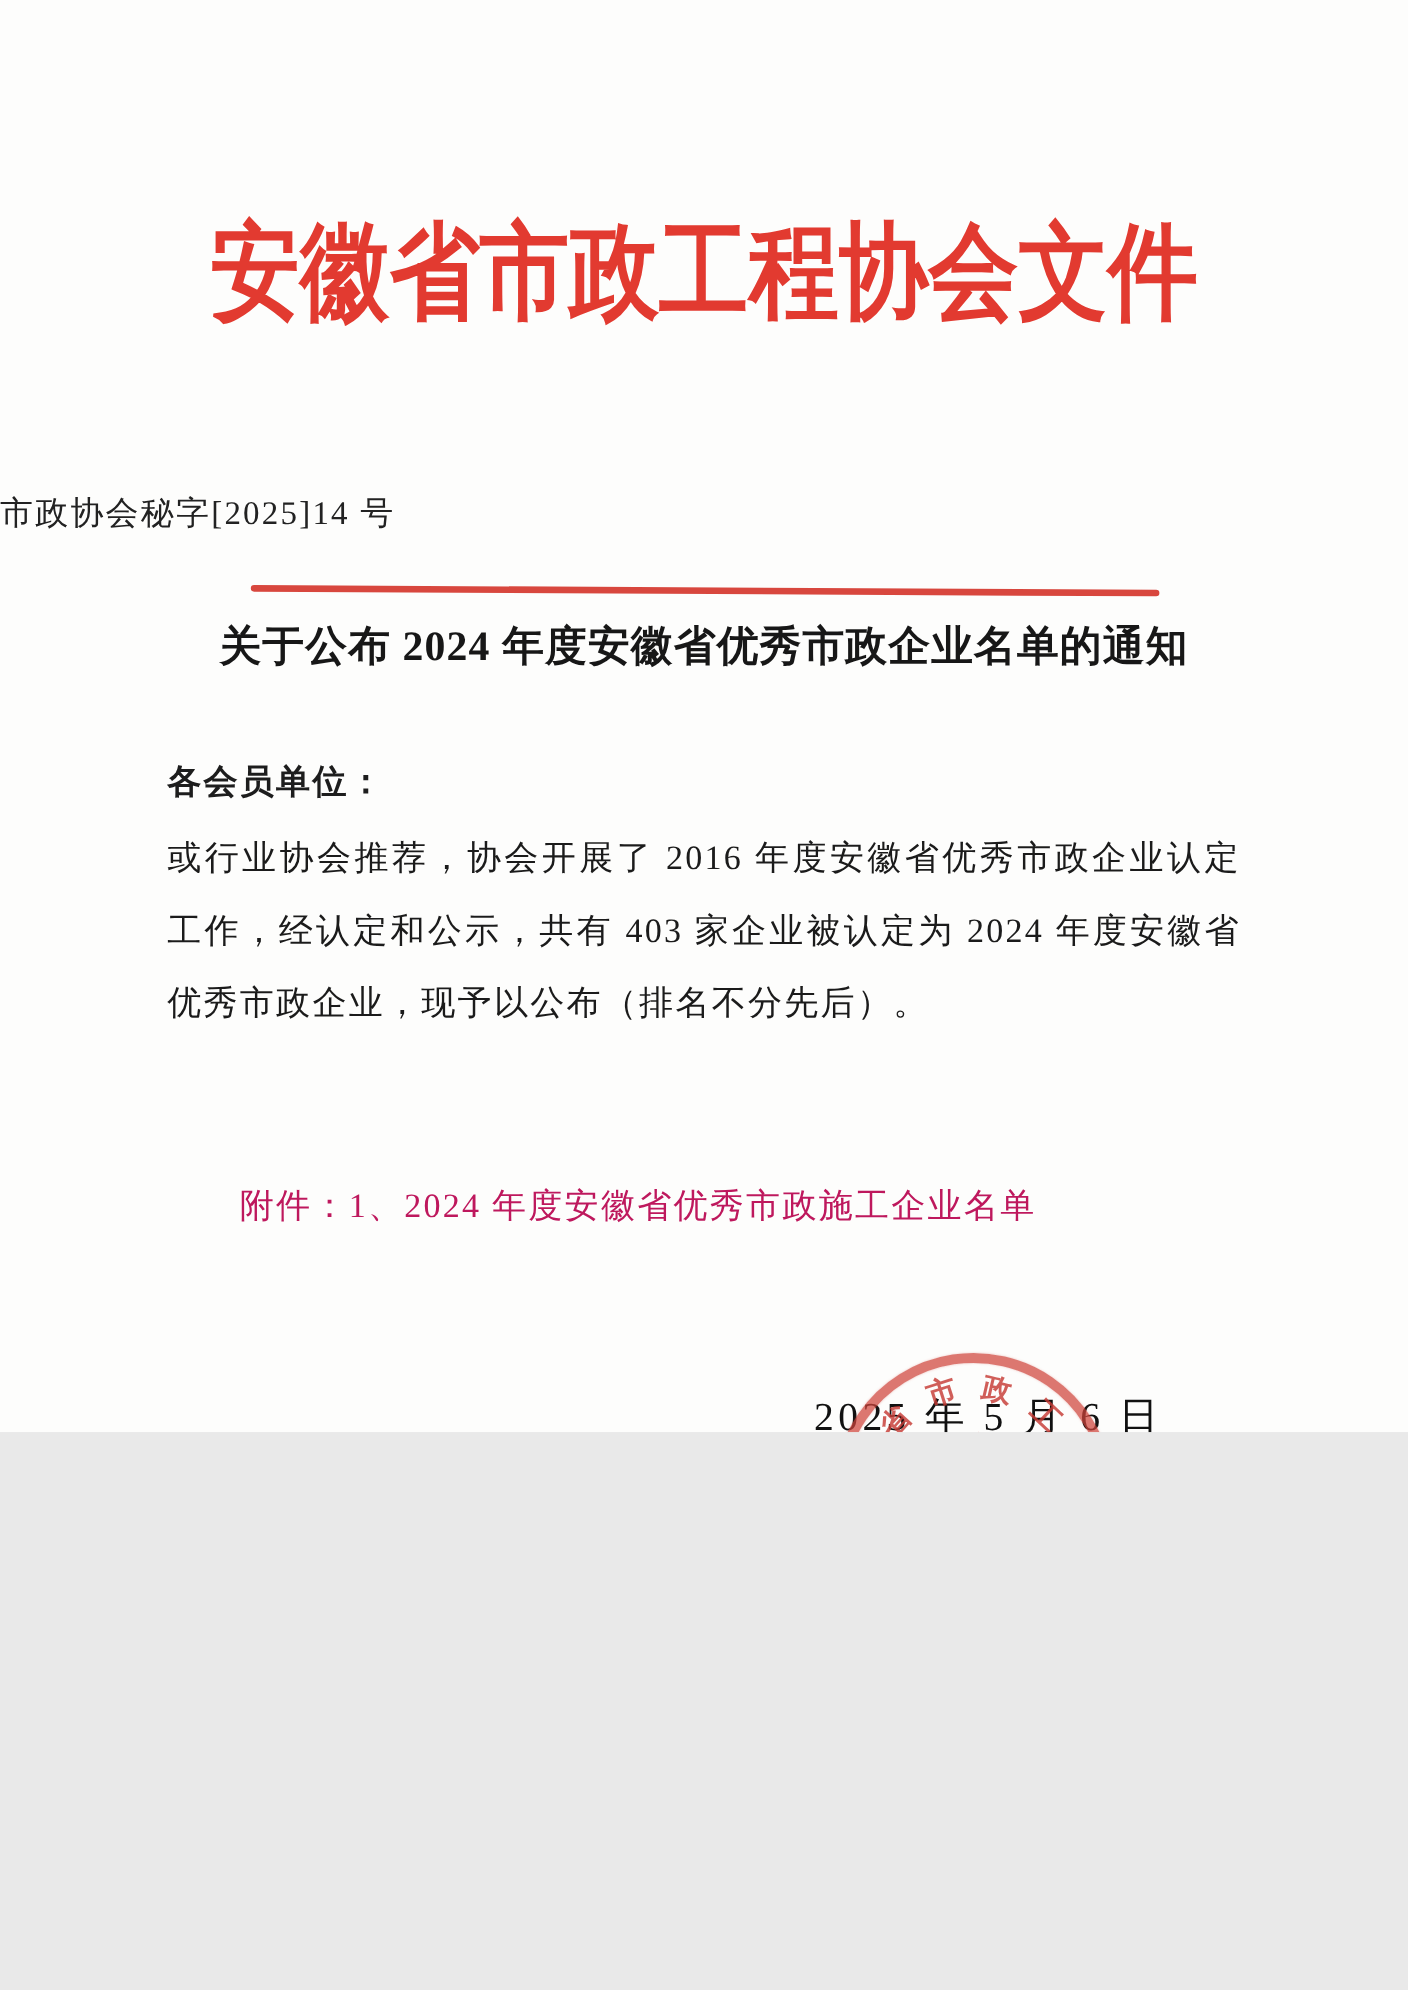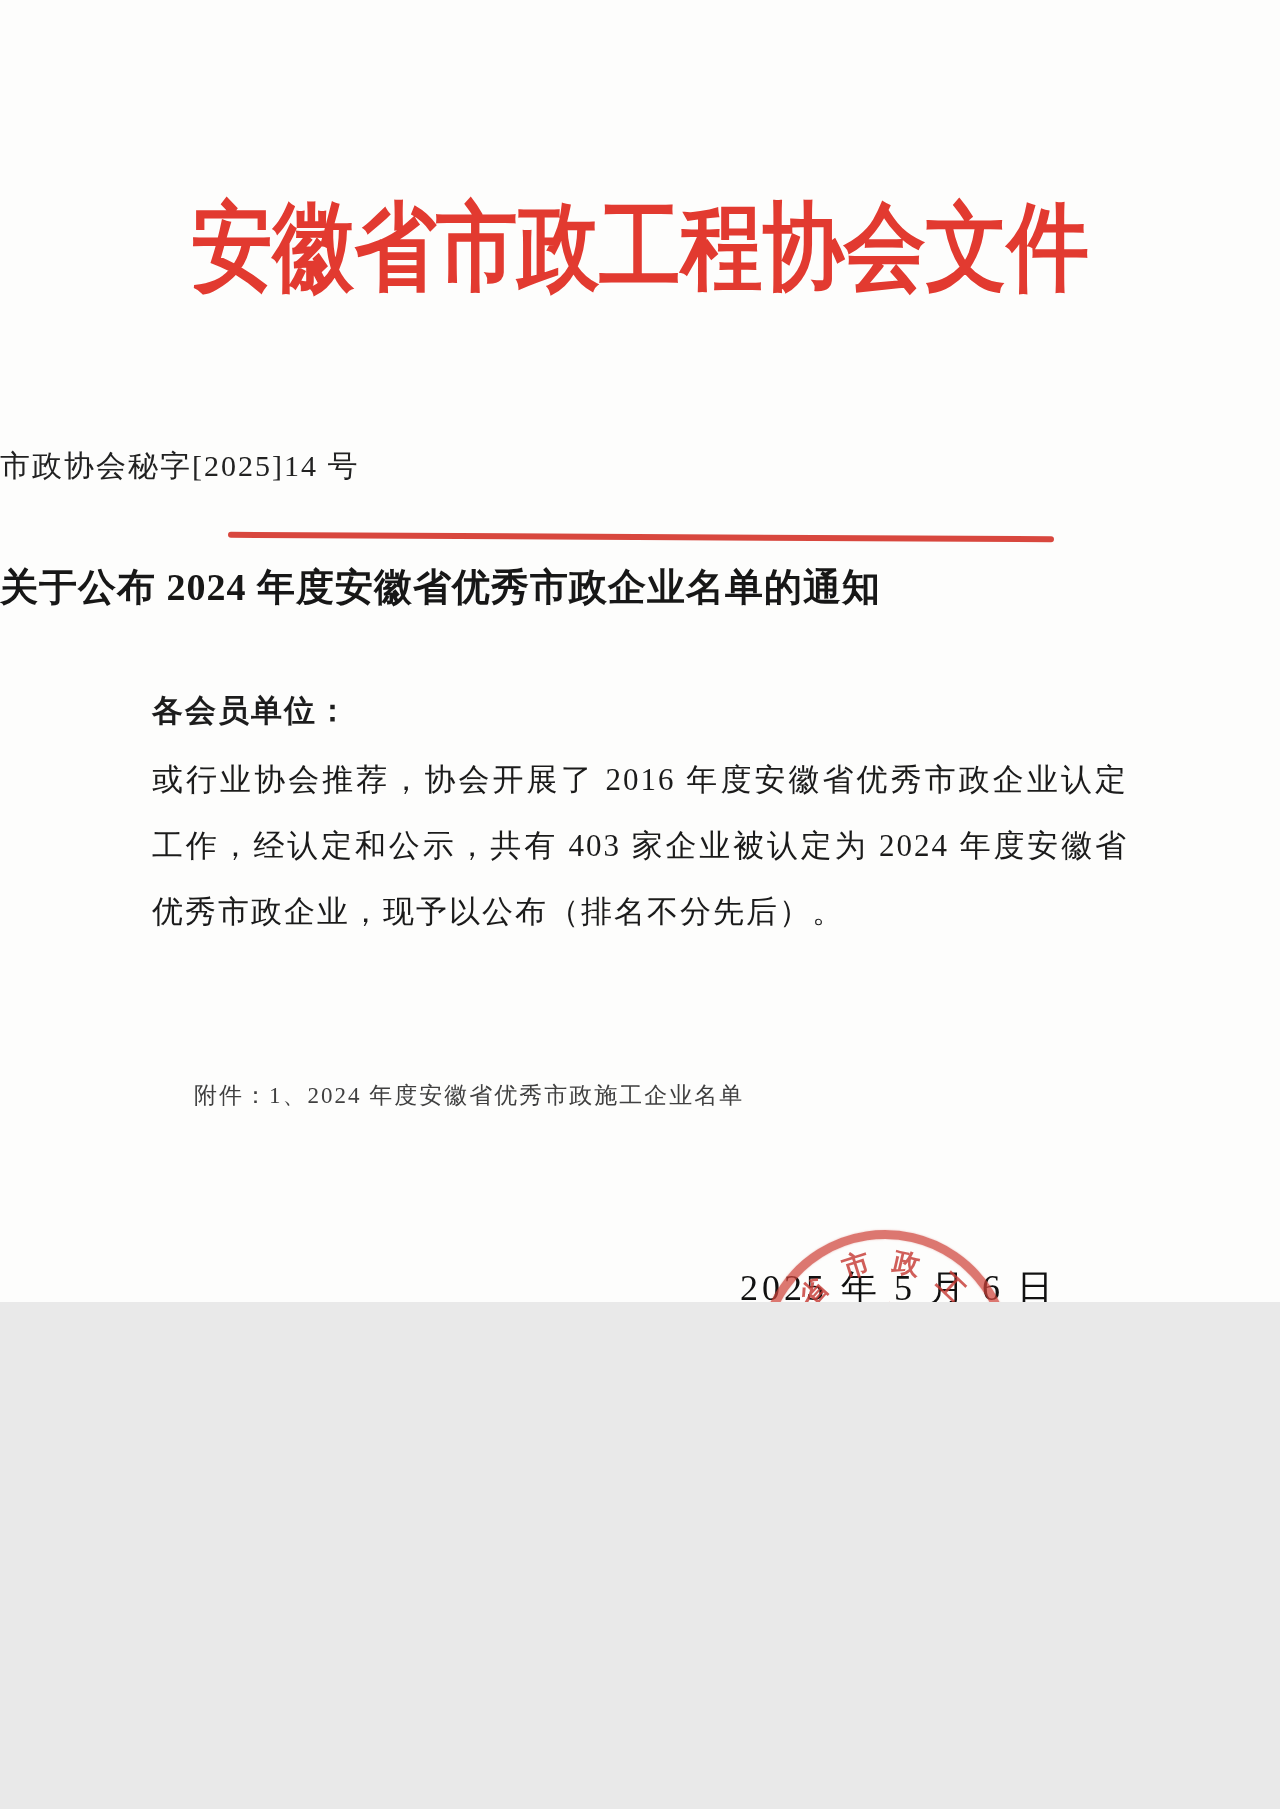--- a/index.html
+++ b/index.html
@@ -50,21 +50,21 @@
     background: #d8473e;
     border-radius: 3px;
     transform: rotate(0.3deg);
   }
   
   .notice-title {
     position: absolute;
     top: 562px;
     left: 0;
     width: 100%;
-    text-align: left;
+    text-align: center;
     font-size: 38px;
     font-weight: 700;
     letter-spacing: 1px;
     color: #171717;
     white-space: nowrap;
   }
   
   .salutation {
     position: absolute;
     top: 690px;
@@ -92,24 +92,24 @@
   }
   .body-line.indent { text-indent: 62px; }
   .body-line.last {
     text-align: center;
     text-align-last: left;
   }
   
   .attachments {
     position: absolute;
     top: 1062px;
-    left: 136px;
+    left: 160px;
     width: 1000px;
-    font-size: 23px;
-    color: #404040;
+    font-size: 31px;
+    color: #be185d;
   }
   .attach-line {
     height: 68px;
     line-height: 68px;
     letter-spacing: 2px;
     white-space: nowrap;
   }
   .attach-line.first { padding-left: 58px; }
   .attach-line.second { padding-left: 152px; }
   

